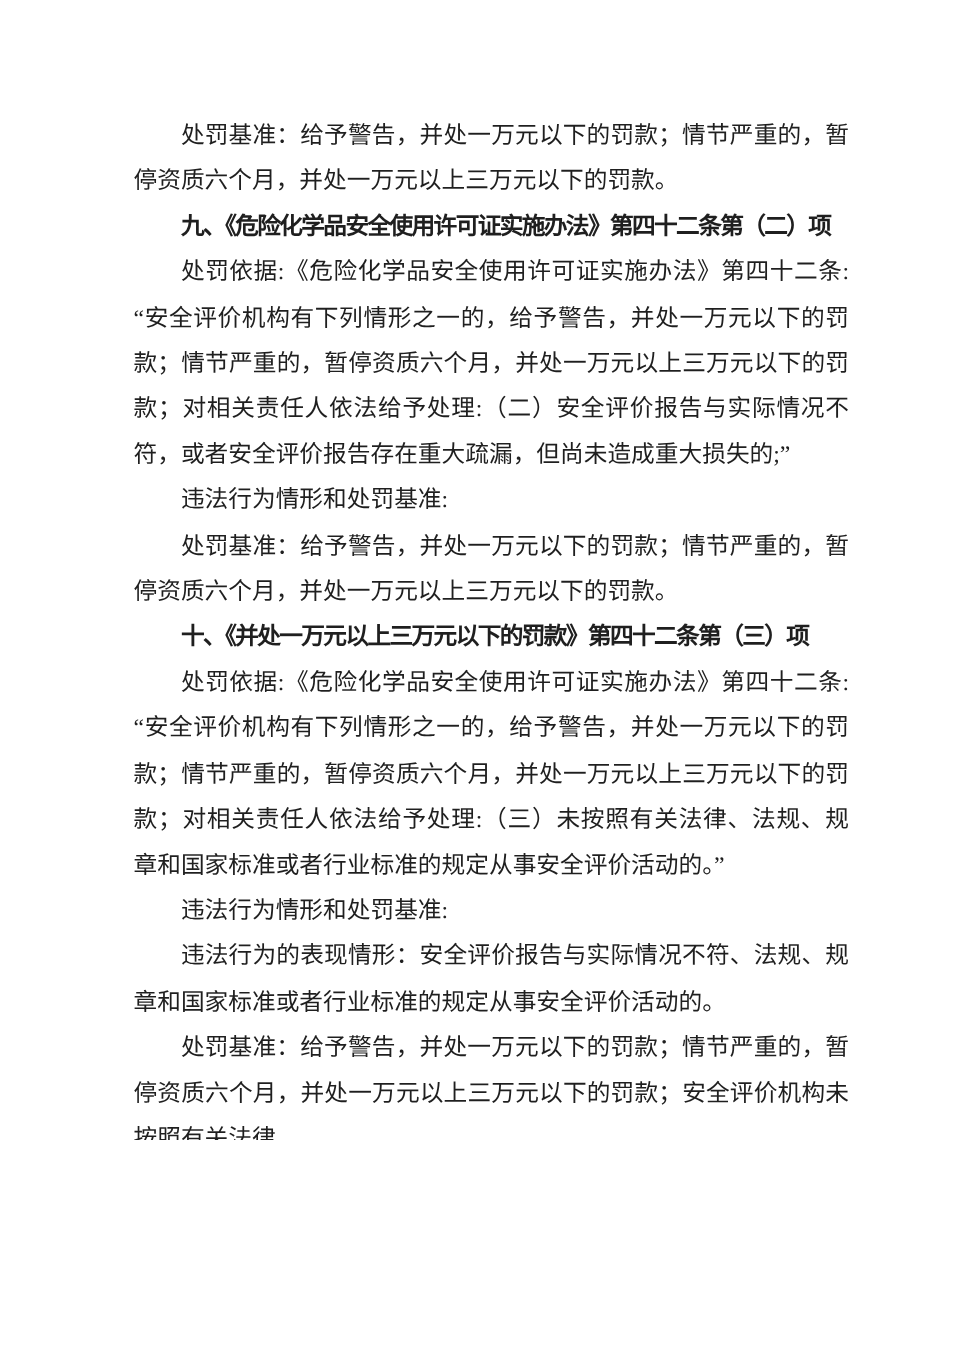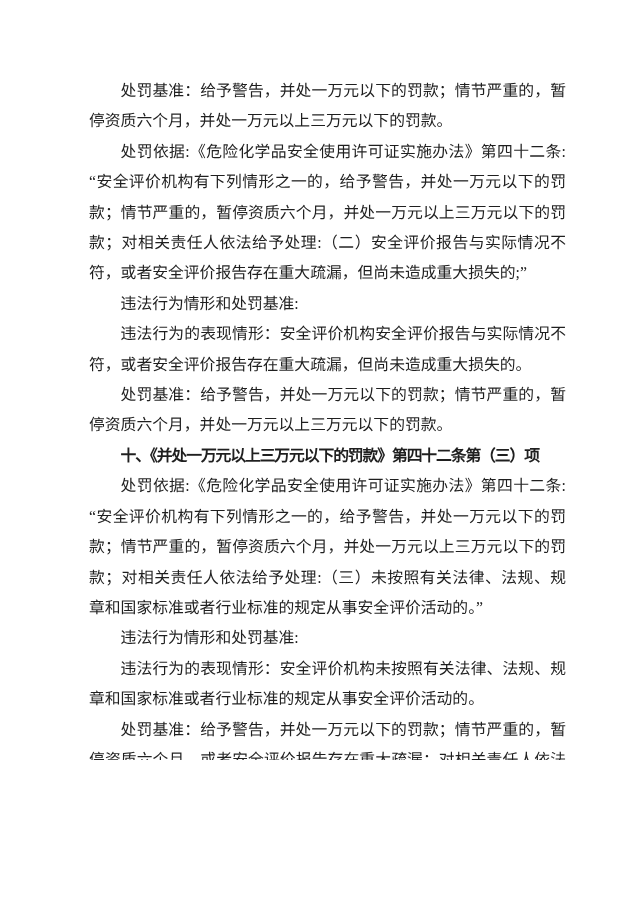--- a/index.html
+++ b/index.html
@@ -51,24 +51,24 @@
     color: #2b2b2b;
     font-family: "Liberation Serif", "DejaVu Serif", serif;
   }
 </style>
 </head>
 <body>
 
 <div class="page">
   <div class="content">
     <p class="para">处罚基准：给予警告，并处一万元以下的罚款；情节严重的，暂停资质六个月，并处一万元以上三万元以下的罚款。</p>
+    <h2 class="heading">九、《危险化学品安全使用许可证实施办法》第四十二条第（二）项</h2>
     <p class="para">处罚依据:《危险化学品安全使用许可证实施办法》第四十二条:“安全评价机构有下列情形之一的，给予警告，并处一万元以下的罚款；情节严重的，暂停资质六个月，并处一万元以上三万元以下的罚款；对相关责任人依法给予处理:（二）安全评价报告与实际情况不符，或者安全评价报告存在重大疏漏，但尚未造成重大损失的;”</p>
     <p class="para">违法行为情形和处罚基准:</p>
-    <p class="para">违法行为的表现情形：安全评价机构安全评价报告与实际情况不符，或者安全评价报告存在重大疏漏，但尚未造成重大损失的。</p>
     <p class="para">处罚基准：给予警告，并处一万元以下的罚款；情节严重的，暂停资质六个月，并处一万元以上三万元以下的罚款。</p>
     <h2 class="heading">十、《并处一万元以上三万元以下的罚款》第四十二条第（三）项</h2>
     <p class="para">处罚依据:《危险化学品安全使用许可证实施办法》第四十二条:“安全评价机构有下列情形之一的，给予警告，并处一万元以下的罚款；情节严重的，暂停资质六个月，并处一万元以上三万元以下的罚款；对相关责任人依法给予处理:（三）未按照有关法律、法规、规章和国家标准或者行业标准的规定从事安全评价活动的。”</p>
     <p class="para">违法行为情形和处罚基准:</p>
-    <p class="para">违法行为的表现情形：安全评价机构未按照有关法律、法规、规章和国家标准或者行业标准的规定从事安全评价活动的。</p>
-    <p class="para">处罚基准：给予警告，并处一万元以下的罚款；情节严重的，暂停资质六个月，或者安全评价报告存在重大疏漏；对相关责任人依法给予处理。</p>
+    <p class="para">违法行为的表现情形：安全评价报告与实际情况不符、法规、规章和国家标准或者行业标准的规定从事安全评价活动的。</p>
+    <p class="para">处罚基准：给予警告，并处一万元以下的罚款；情节严重的，暂停资质六个月，并处一万元以上三万元以下的罚款；安全评价机构未按照有关法律。</p>
   </div>
   <div class="footer">299</div>
 </div>
 
 </body></html>

